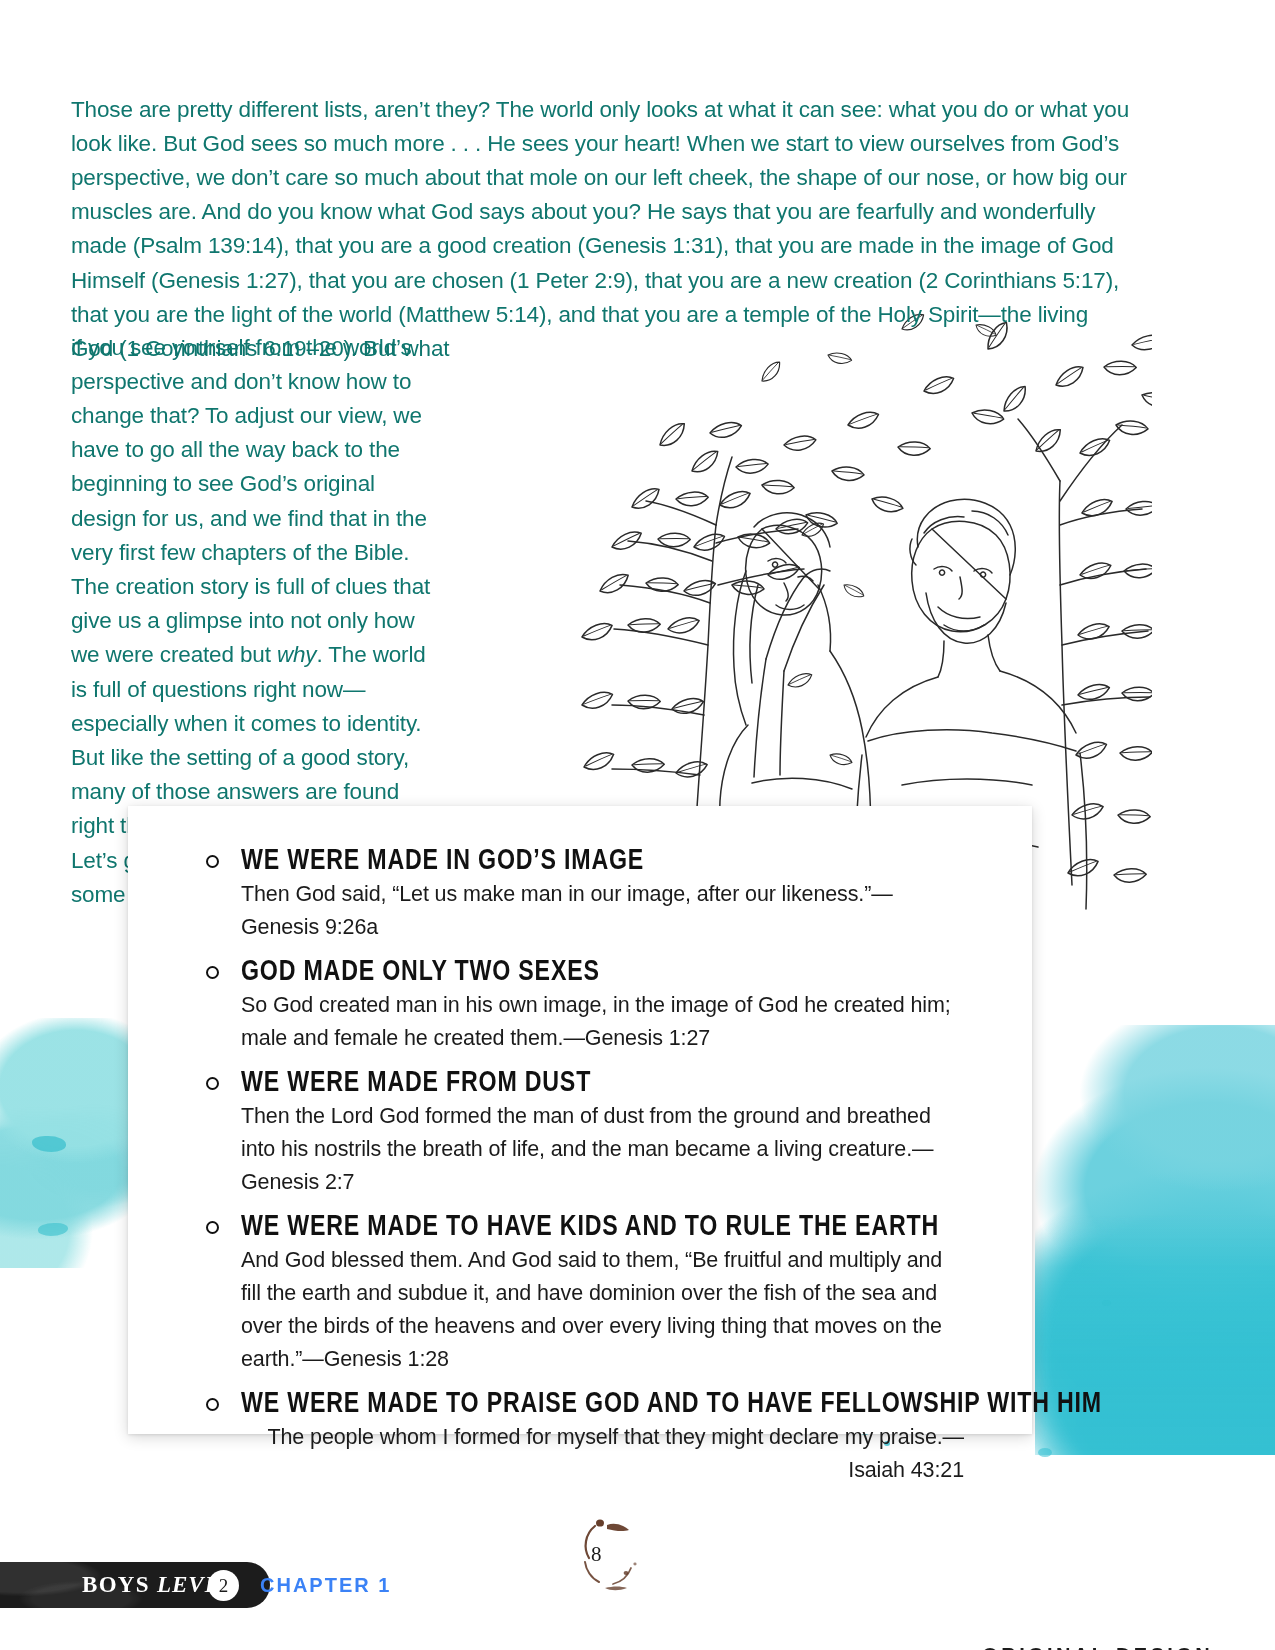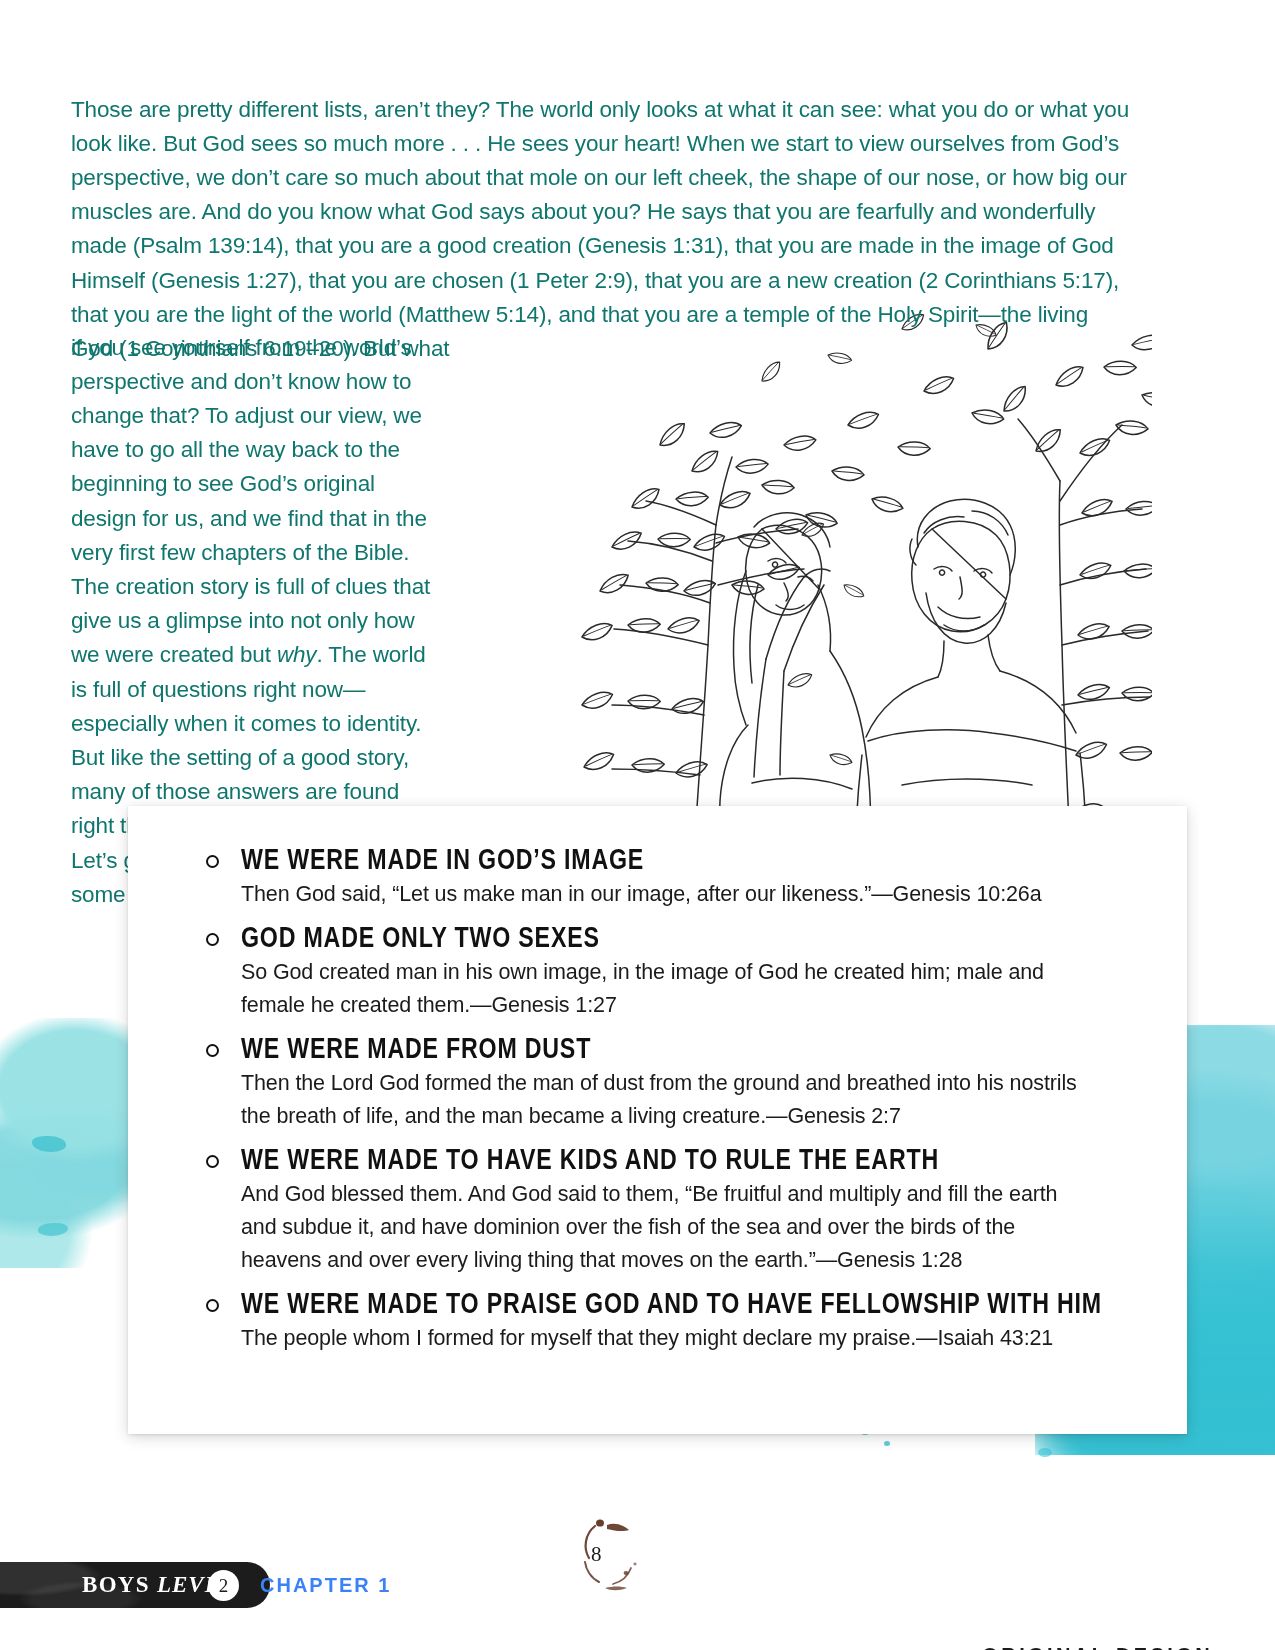--- a/index.html
+++ b/index.html
@@ -117,30 +117,30 @@
     height: 640px;
     z-index: 1;
   }
   .illus svg { display: block; width: 100%; height: 100%; }
 
   
   .card {
     position: absolute;
     left: 128px;
     top: 806px;
-    width: 1059px;
+    width: 904px;
     height: 628px;
     background: #ffffff;
     box-shadow: 0 3px 14px rgba(0,0,0,.16), 0 1px 3px rgba(0,0,0,.10);
     z-index: 4;
     box-sizing: border-box;
     padding: 36px 68px 28px 40px;
   }
   .item { position: relative; margin-bottom: 9px; }
-  .item:last-child { margin-bottom: 4px; }
+  .item:last-child { margin-bottom: 4px; text-align: right; }
   .bullet {
     position: absolute;
     left: 38px;
     top: 13px;
     width: 13px;
     height: 13px;
     border: 2.6px solid #111;
     border-radius: 50%;
     box-sizing: border-box;
   }
@@ -438,21 +438,21 @@
 
   <p class="bodytext intro">Those are pretty different lists, aren’t they? The world only looks at what it can see: what you do or what you look like. But God sees so much more . . . He sees your heart! When we start to view ourselves from God’s perspective, we don’t care so much about that mole on our left cheek, the shape of our nose, or how big our muscles are. And do you know what God says about you? He says that you are fearfully and wonderfully made (Psalm 139:14), that you are a good creation (Genesis 1:31), that you are made in the image of God Himself (Genesis 1:27), that you are chosen (1 Peter 2:9), that you are a new creation (2 Corinthians 5:17), that you are the light of the world (Matthew 5:14), and that you are a temple of the Holy Spirit—the living God (1 Corinthians 6:19–20). But what</p>
 
   <p class="bodytext col-left"><span>if you see yourself from the world’s perspective and don’t know how to change that? To adjust our view, we have to go all the way back to the beginning to see God’s original design for us, and we find that in the very first few chapters of the Bible. The creation story is full of clues that give us a glimpse into not only how we were created but </span><em>why</em><span>. The world is full of questions right now—especially when it comes to identity. But like the setting of a good story, many of those answers are found right there at the beginning of it all. Let’s go back and take a look at some of the clues we find.</span></p>
 
   <div class="card">
 
     <div class="item">
       <span class="bullet"></span>
       <div class="item-head">WE WERE MADE IN GOD’S IMAGE</div>
-      <div class="item-body">Then God said, “Let us make man in our image, after our likeness.”—Genesis 10:26a</div>
+      <div class="item-body">Then God said, “Let us make man in our image, after our likeness.”—Genesis 9:26a</div>
     </div>
 
     <div class="item">
       <span class="bullet"></span>
       <div class="item-head">GOD MADE ONLY TWO SEXES</div>
       <div class="item-body">So God created man in his own image, in the image of God he created him; male and female he created them.—Genesis 1:27</div>
     </div>
 
     <div class="item">
       <span class="bullet"></span>

